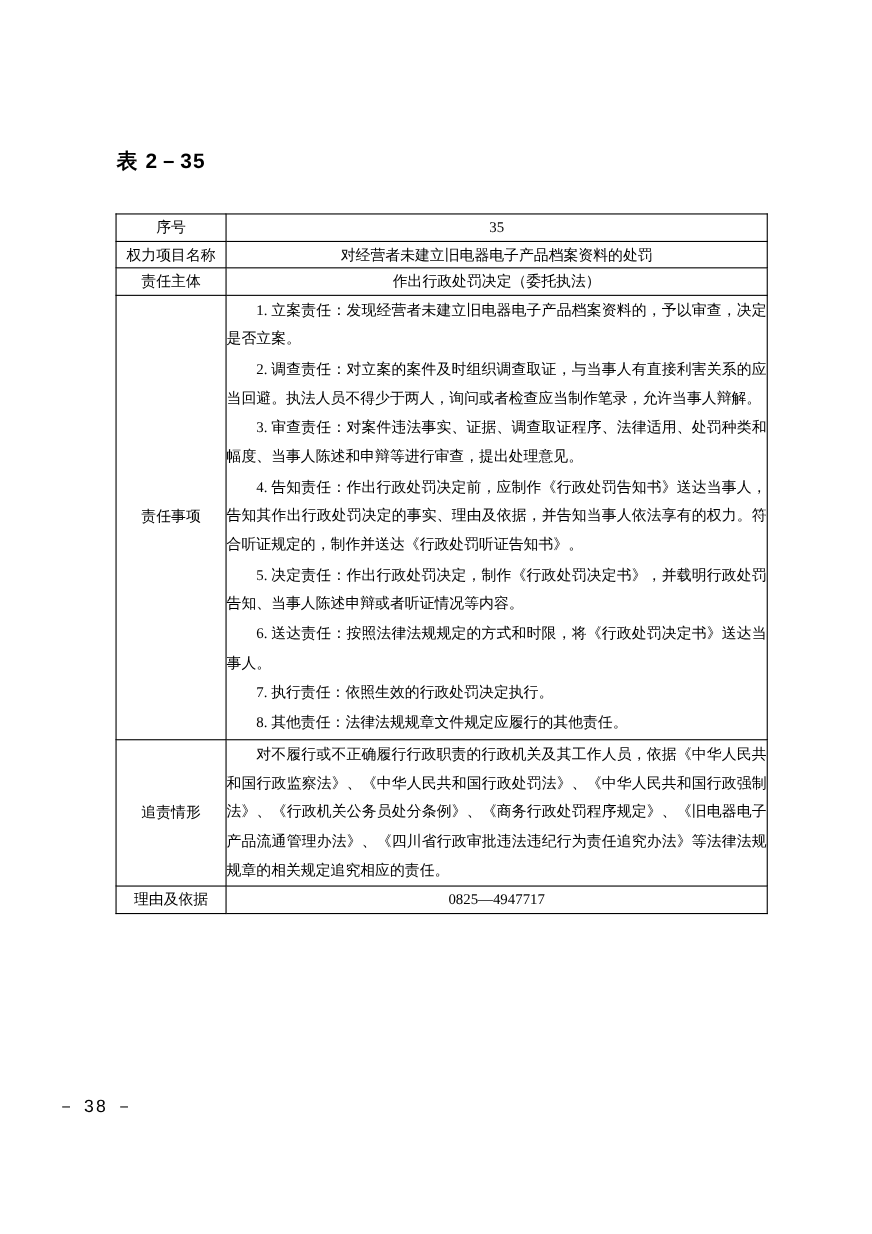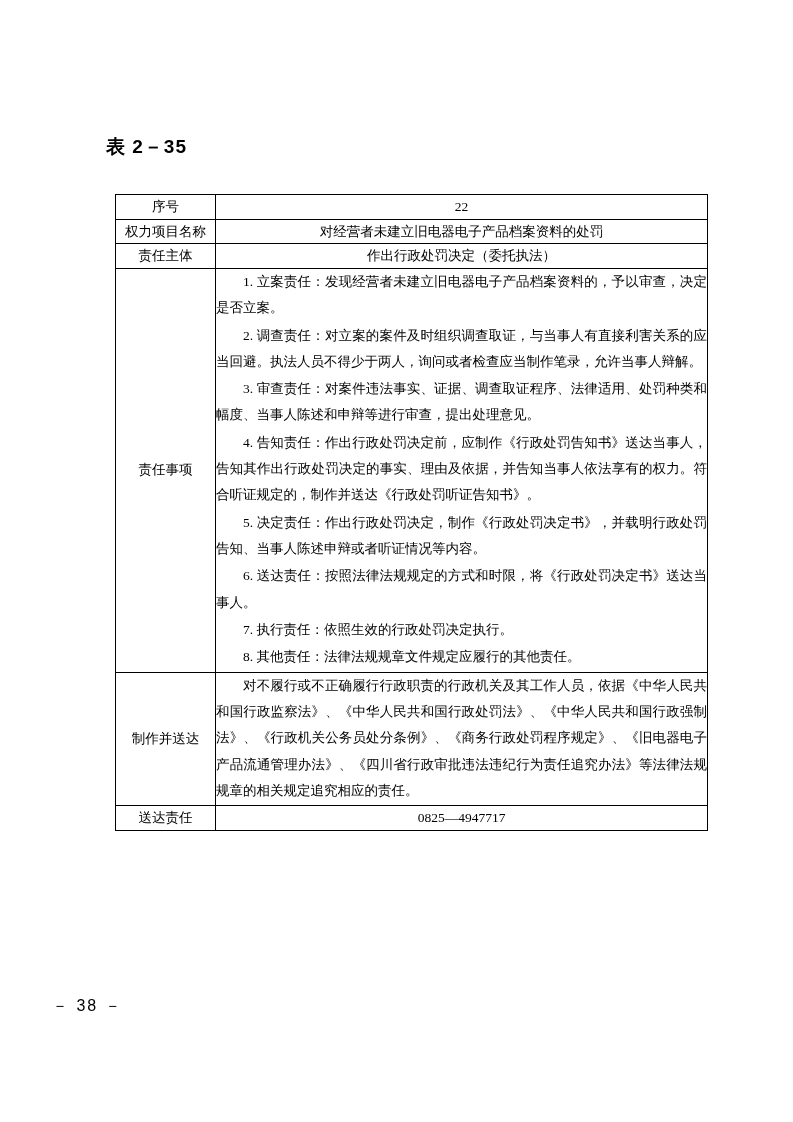--- a/index.html
+++ b/index.html
@@ -25,21 +25,21 @@
     position: absolute;
     left: 106px;
     top: 134px;
     font-size: 19px;
     font-family: "Liberation Sans", "DejaVu Sans", sans-serif;
     font-weight: bold;
     letter-spacing: 1px;
   }
   table.main {
     position: absolute;
-    left: 115px;
+    left: 105px;
     top: 194px;
     width: 592px;
     border-collapse: collapse;
     table-layout: fixed;
   }
   table.main td {
     border: 1px solid #000000;
     padding: 0;
     vertical-align: middle;
     font-size: 13.5px;
@@ -97,21 +97,21 @@
   <div class="doc-title">表 2－35</div>
 
   <table class="main">
     <colgroup>
       <col style="width:100px">
       <col style="width:492px">
     </colgroup>
     <tbody>
       <tr>
         <td class="label">序号</td>
-        <td class="value-center">22</td>
+        <td class="value-center">35</td>
       </tr>
       <tr>
         <td class="label">权力项目名称</td>
         <td class="value-left">对经营者未建立旧电器电子产品档案资料的处罚</td>
       </tr>
       <tr>
         <td class="label">责任主体</td>
         <td class="value-center">作出行政处罚决定（委托执法）</td>
       </tr>
       <tr>
@@ -121,27 +121,27 @@
           <p>2. 调查责任：对立案的案件及时组织调查取证，与当事人有直接利害关系的应当回避。执法人员不得少于两人，询问或者检查应当制作笔录，允许当事人辩解。</p>
           <p>3. 审查责任：对案件违法事实、证据、调查取证程序、法律适用、处罚种类和幅度、当事人陈述和申辩等进行审查，提出处理意见。</p>
           <p>4. 告知责任：作出行政处罚决定前，应制作《行政处罚告知书》送达当事人，告知其作出行政处罚决定的事实、理由及依据，并告知当事人依法享有的权力。符合听证规定的，制作并送达《行政处罚听证告知书》。</p>
           <p>5. 决定责任：作出行政处罚决定，制作《行政处罚决定书》，并载明行政处罚告知、当事人陈述申辩或者听证情况等内容。</p>
           <p>6. 送达责任：按照法律法规规定的方式和时限，将《行政处罚决定书》送达当事人。</p>
           <p>7. 执行责任：依照生效的行政处罚决定执行。</p>
           <p>8. 其他责任：法律法规规章文件规定应履行的其他责任。</p>
         </td>
       </tr>
       <tr>
-        <td class="label-mid">制作并送达</td>
+        <td class="label-mid">追责情形</td>
         <td class="block">
           <p>对不履行或不正确履行行政职责的行政机关及其工作人员，依据《中华人民共和国行政监察法》、《中华人民共和国行政处罚法》、《中华人民共和国行政强制法》、《行政机关公务员处分条例》、《商务行政处罚程序规定》、《旧电器电子产品流通管理办法》、《四川省行政审批违法违纪行为责任追究办法》等法律法规规章的相关规定追究相应的责任。</p>
         </td>
       </tr>
       <tr>
-        <td class="label">送达责任</td>
+        <td class="label">理由及依据</td>
         <td class="value-center">0825—4947717</td>
       </tr>
     </tbody>
   </table>
 
   <div class="page-number">－ 38 －</div>
 
 </div>
 
 </body></html>

